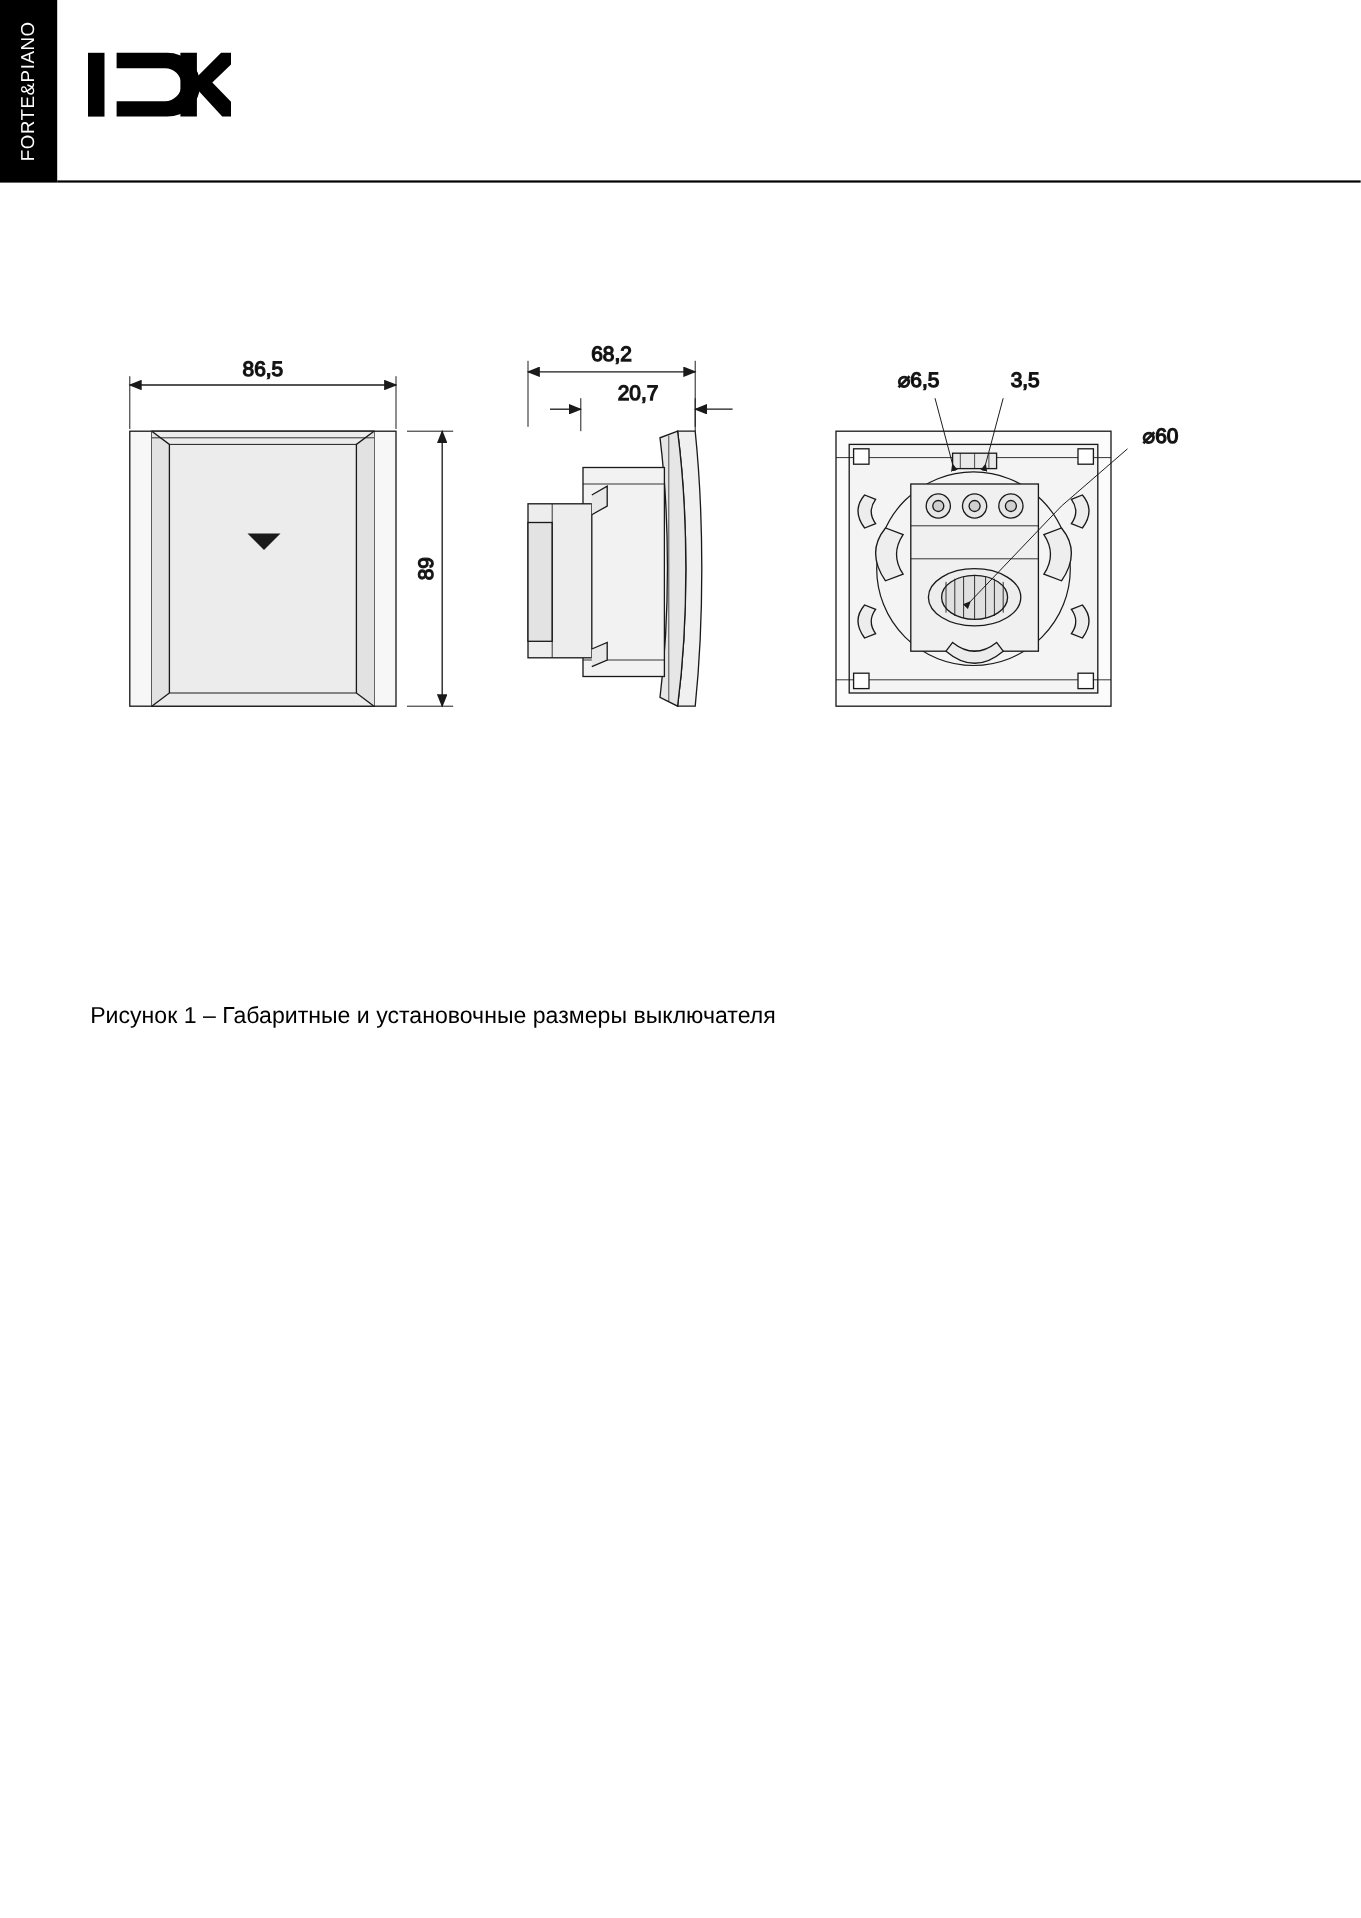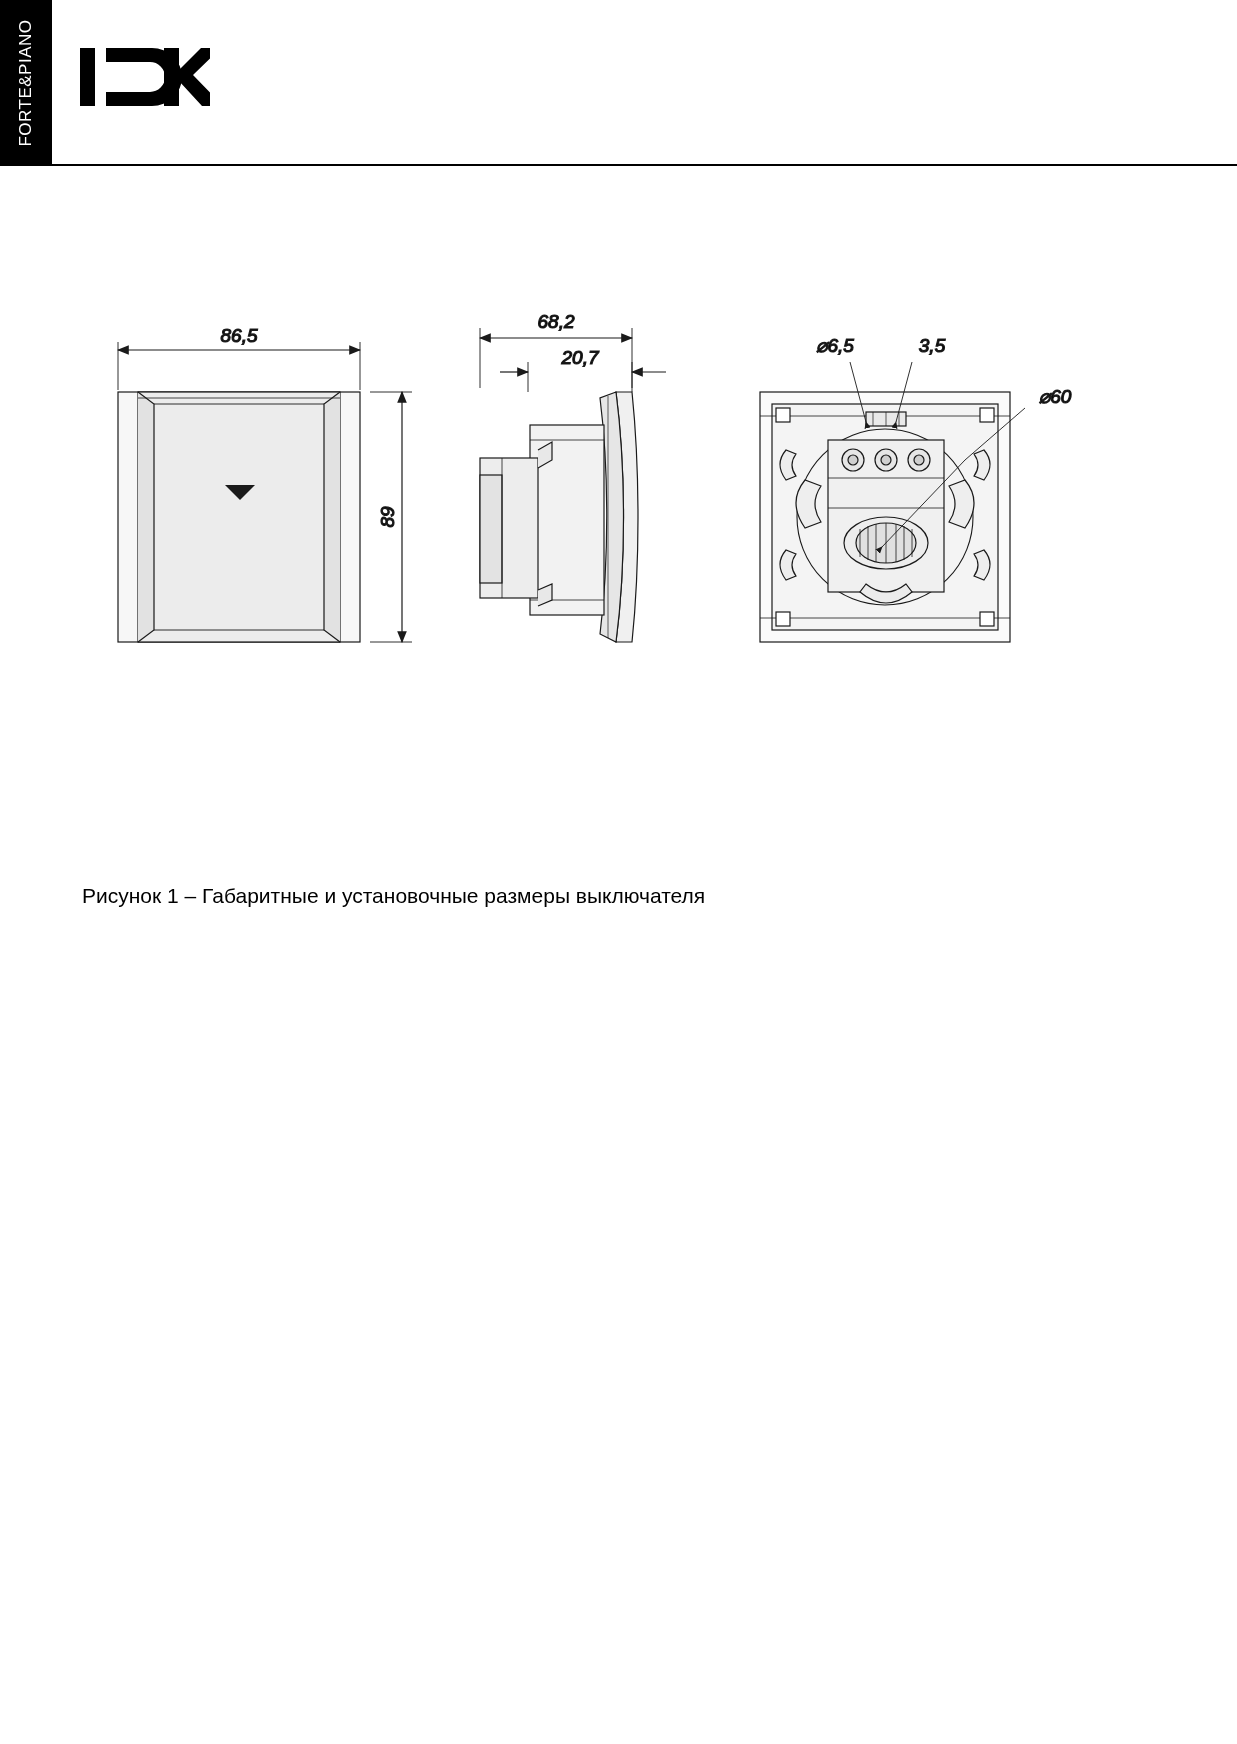--- a/index.html
+++ b/index.html
@@ -62,28 +62,27 @@
     background: #000000;
   }
 
   
   .figure-area {
     position: absolute;
     left: 60px;
     top: 300px;
     width: 1120px;
     height: 420px;
-    font-style: italic;
   }
   .figure-area svg { display: block; }
 
   .caption {
     position: absolute;
     left: 82px;
-    top: 884px;
+    top: 912px;
     font-size: 21px;
     color: #000000;
     white-space: nowrap;
   }
 
   .dim-text {
     font-family: "Liberation Sans", sans-serif;
     font-size: 19px;
     fill: #000000;
   }

